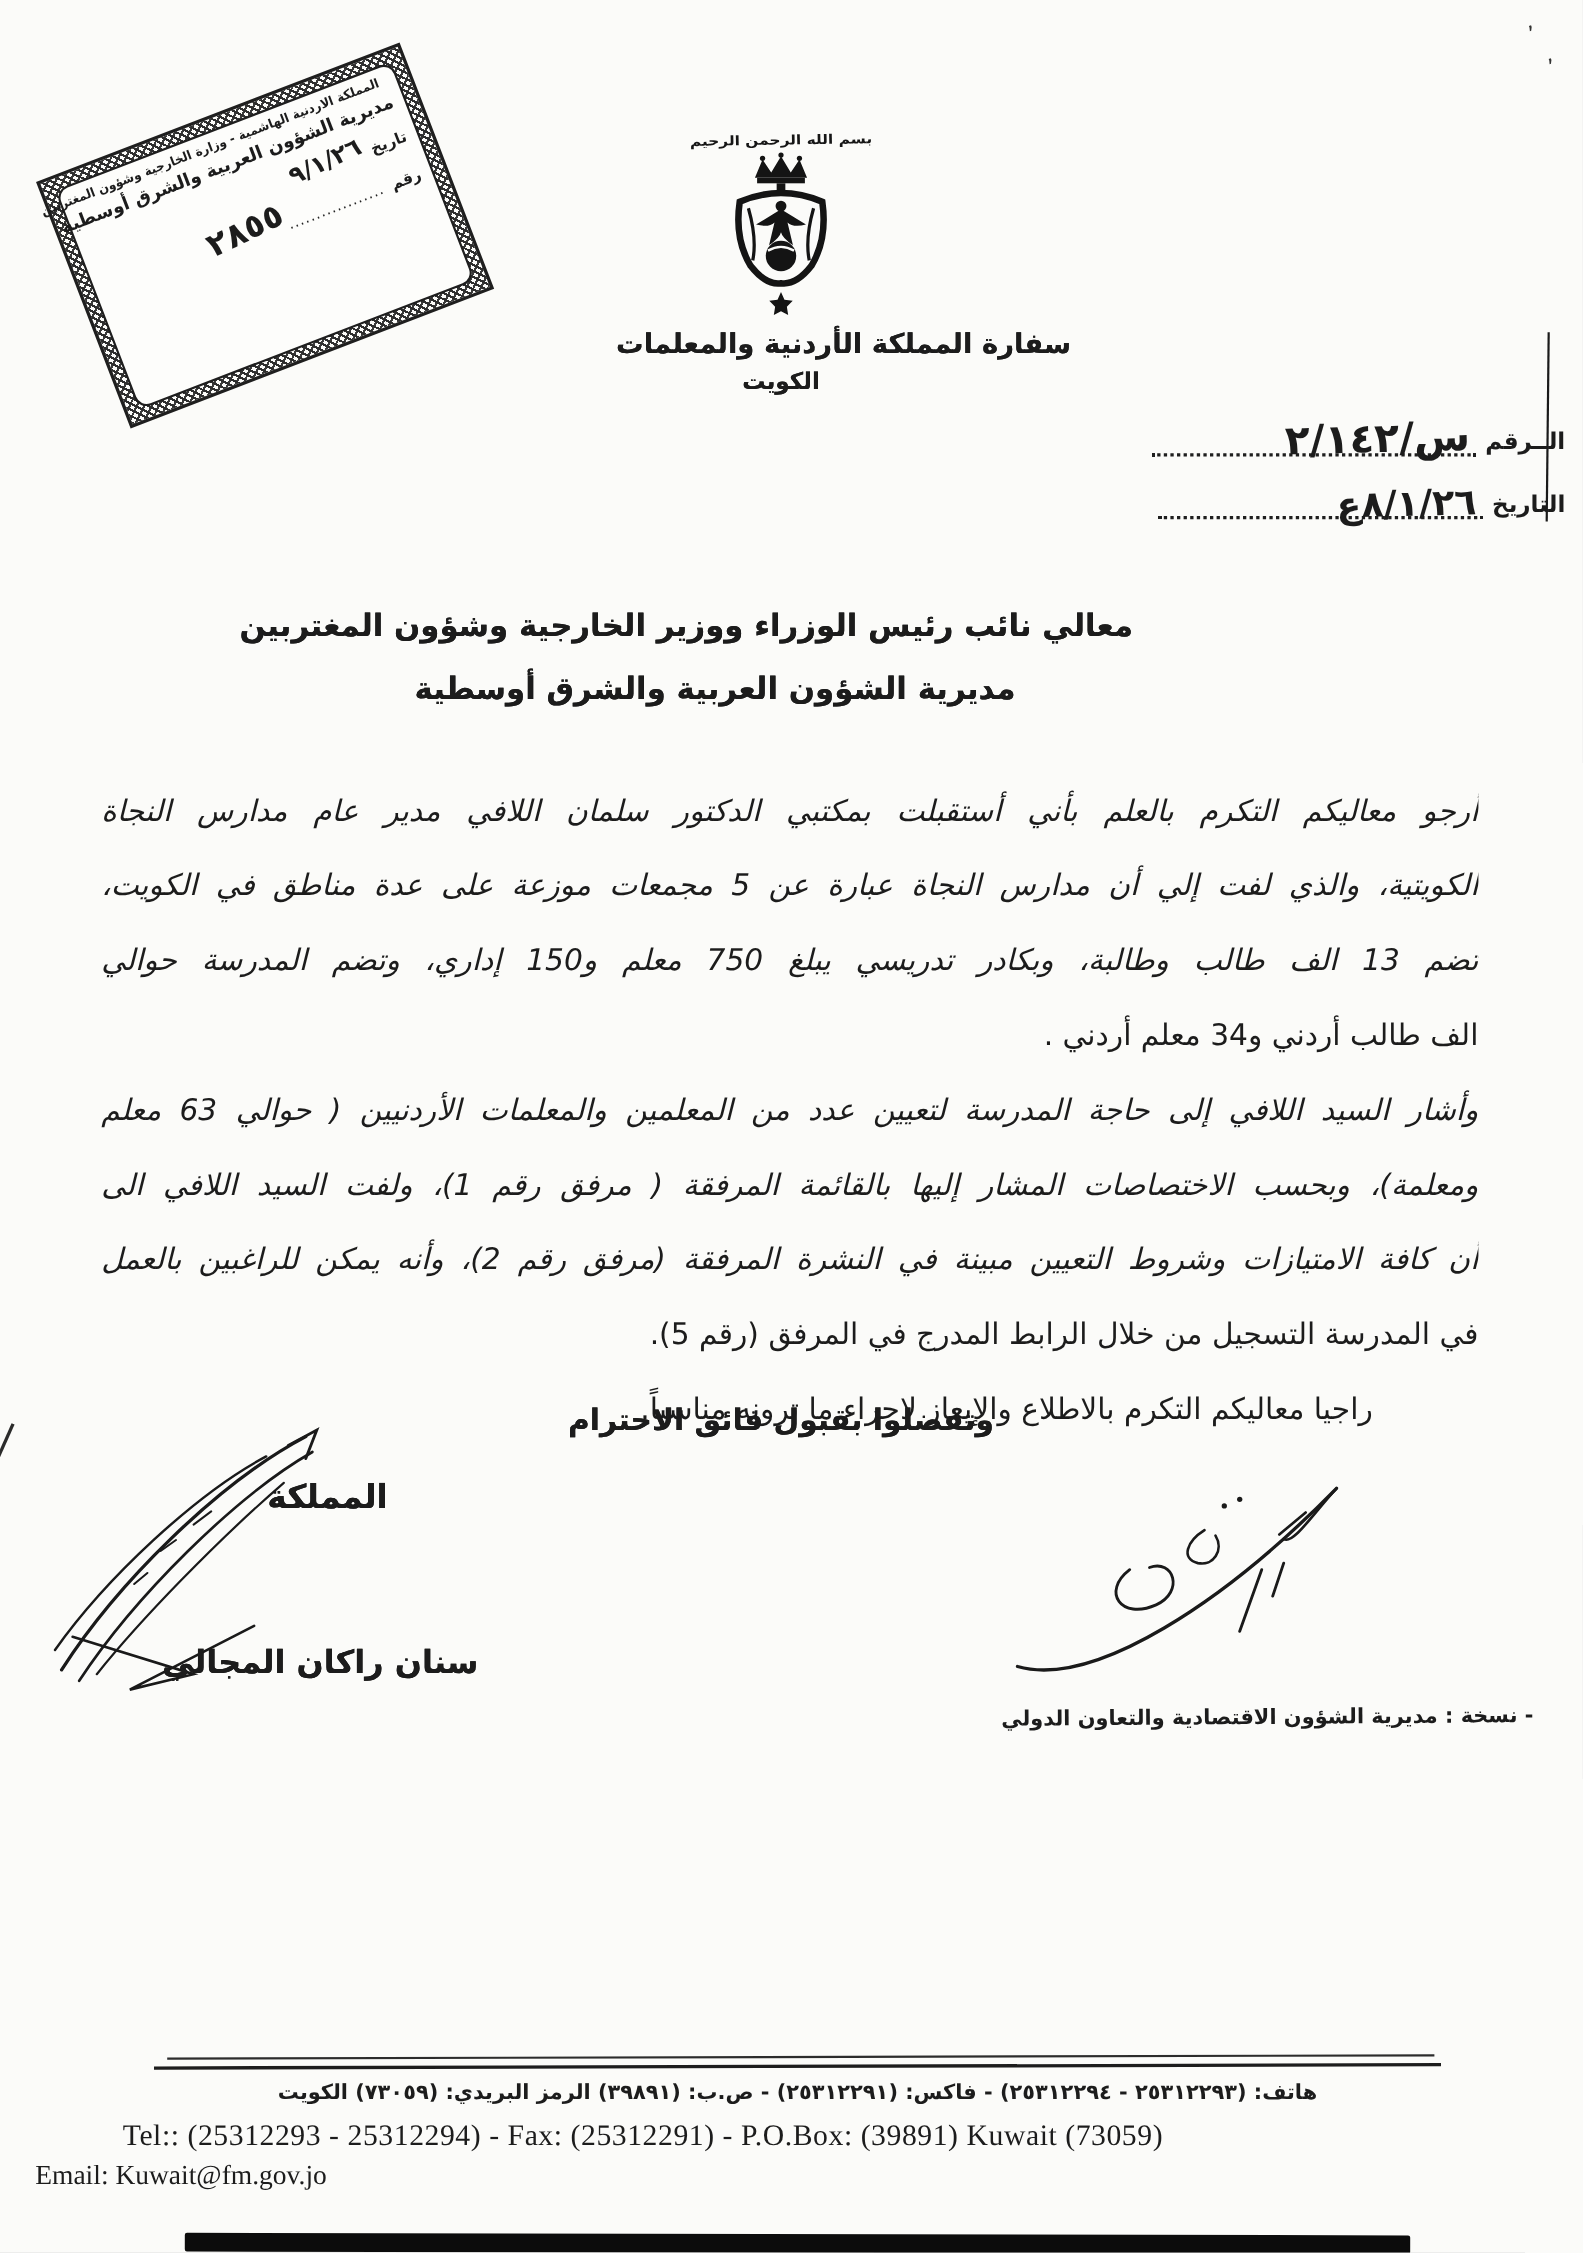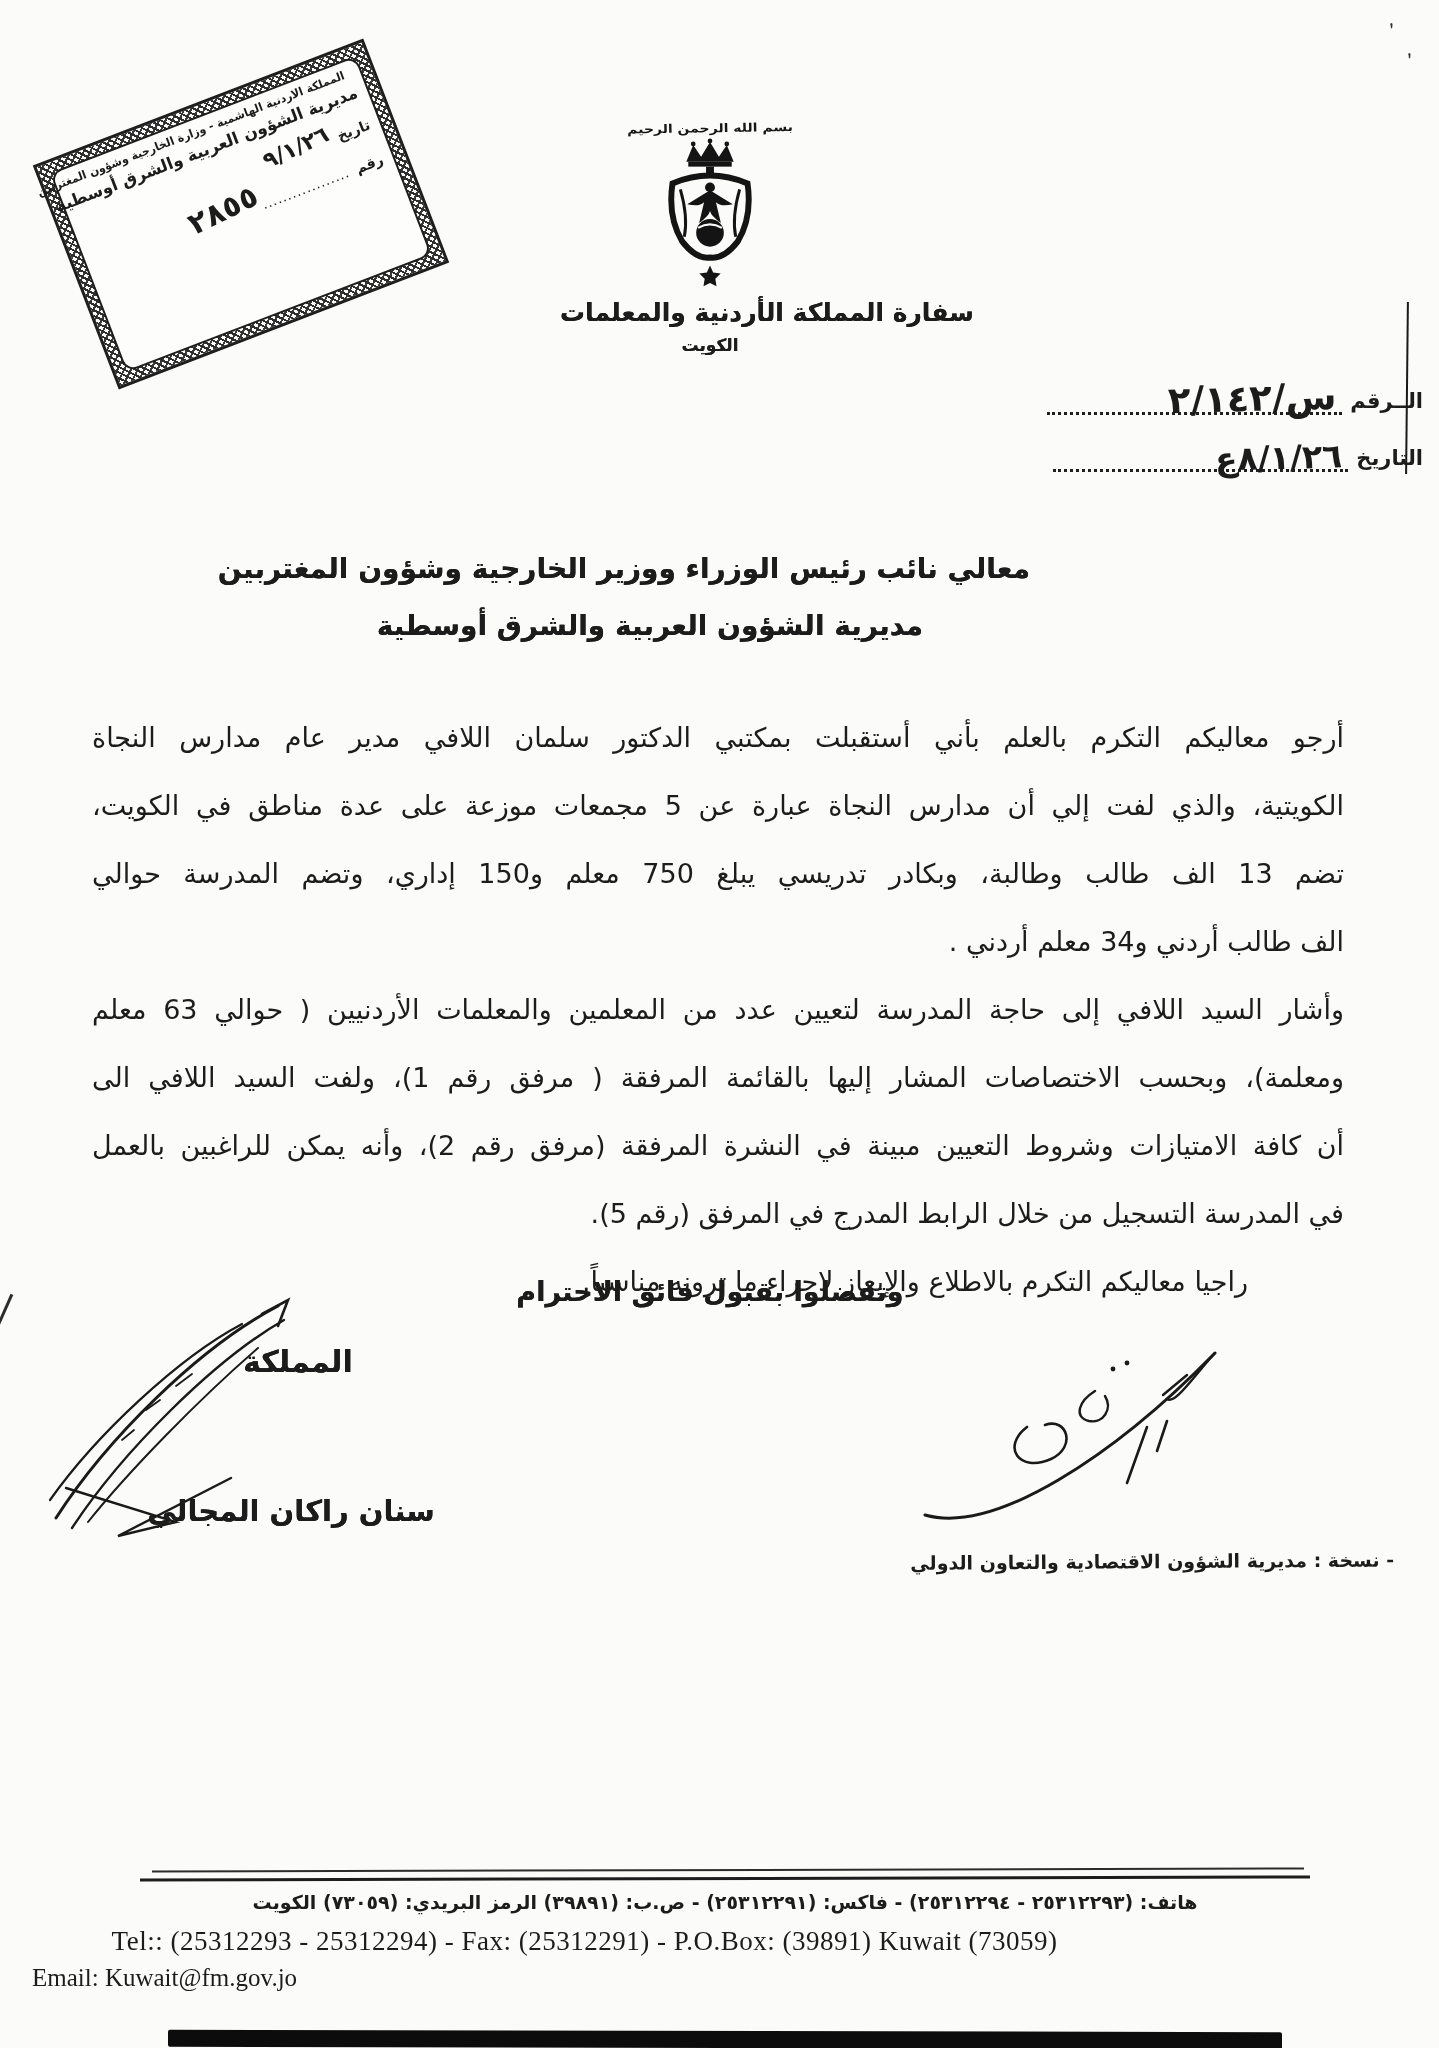--- a/index.html
+++ b/index.html
@@ -37,38 +37,38 @@
   .stamp-label{font-size:14px; font-weight:bold;}
   .stamp-hand{font-size:22px; font-weight:bold; transform:rotate(-4deg); letter-spacing:2px;}
   .stamp-dots{font-size:13px; letter-spacing:1px; color:#222;}
   .stamp-num{font-size:30px; font-weight:bold; transform:rotate(-5deg); letter-spacing:4px; margin-right:-6px;}
 
   
   .letterhead{left:560px; top:120px; width:300px; text-align:center;}
   .calligraphy{font-size:14px; font-weight:bold; letter-spacing:-1px; transform:scaleY(.85) rotate(-1deg); color:#161616; white-space:nowrap;}
   .emblem-wrap{margin:2px auto 0 auto; width:100px; height:158px;}
   .embassy-name{font-size:25px; font-weight:bold; letter-spacing:-1px; white-space:nowrap; text-shadow:0 0 .6px #222; margin-top:2px;}
-  .city-name{font-size:17px; font-weight:bold; margin-top:8px; text-shadow:0 0 .4px #222;}
+  .city-name{font-size:21px; font-weight:bold; margin-top:8px; text-shadow:0 0 .4px #222;}
 
   
   .refblock{right:16px; top:372px; width:440px;}
   .ref-row{display:flex; direction:rtl; align-items:flex-end; gap:8px; margin-bottom:14px;}
   .ref-label{font-size:21px; font-weight:bold; padding-bottom:2px; white-space:nowrap;}
   .ref-line{position:relative; width:295px; height:40px; border-bottom:3px dotted #1f1f1f;}
   .ref-hand{position:absolute; right:6px; bottom:-8px; font-size:37px; font-weight:bold;
             transform:rotate(-1.5deg); letter-spacing:2px; white-space:nowrap;}
 
   
   .addressee{left:270px; top:540px; width:760px; text-align:center; font-weight:bold;}
   .addressee .l{font-size:28px; line-height:57px; white-space:nowrap; text-shadow:0 0 .5px #1a1a1a;}
 
   
   .body-text{left:92px; top:704px; width:1252px; direction:rtl;}
   .body-text .line{font-size:27px; line-height:68px; white-space:nowrap;}
-  .body-text .full{text-align:justify; text-align-last:justify; white-space:normal; height:68px; overflow:hidden;}
+  .body-text .full{text-align:justify; text-align-last:justify; white-space:normal; height:68px; overflow:hidden;font-style:italic;}
   .body-text .end{text-align:right;}
   .body-text .indent{padding-right:96px; text-align:right;}
 
   
   .closing{left:478px; top:1276px; width:464px; text-align:center; font-size:27px; font-weight:bold; text-shadow:0 0 .5px #1a1a1a;}
   .amb-title{left:243px; top:1344px; font-size:30px; font-weight:bold; text-shadow:0 0 .6px #111;}
   .amb-name{left:146px; top:1466px; width:290px; text-align:center; font-size:29px; font-weight:bold; white-space:nowrap; text-shadow:0 0 .6px #111;margin-top:28px;}
   .sig{stroke:#1a1a1a; fill:none; stroke-linecap:round;}
   .copy-note{right:45px; top:1550px; width:430px; font-size:19px; font-weight:bold; text-align:left; direction:rtl; white-space:nowrap; transform:rotate(-.4deg);}
 

